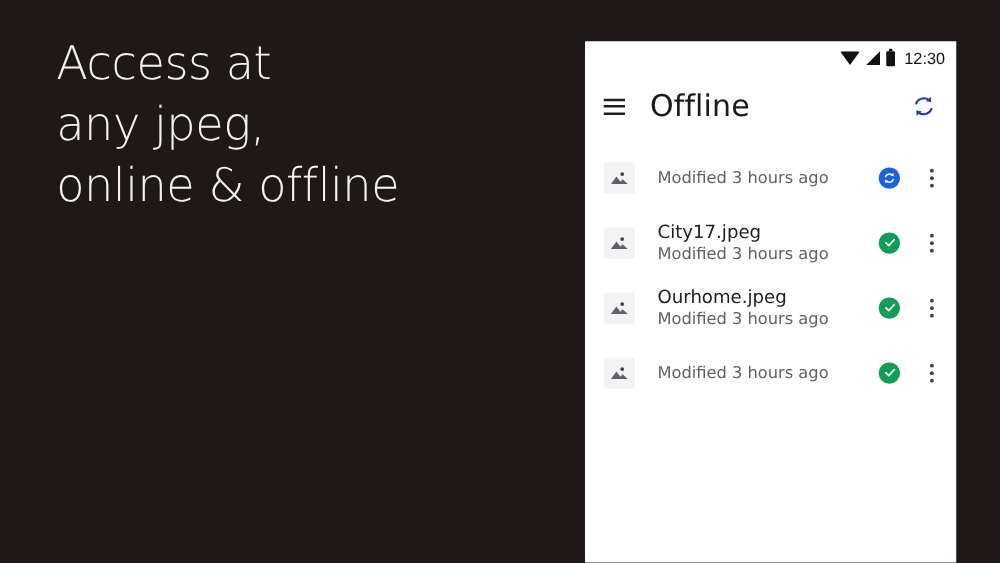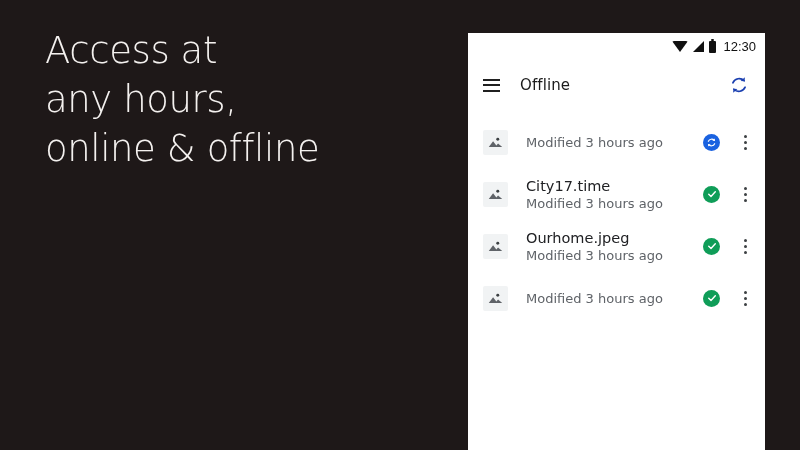--- a/index.html
+++ b/index.html
@@ -119,21 +119,21 @@
   }
   #hamburger span {
     display: block;
     height: 2px;
     background: #202020;
     border-radius: 0;
   }
   #appbar-title {
     margin-left: 20px;
     font-family: "DejaVu Sans", sans-serif;
-    font-size: 15px;
+    font-size: 24px;
     font-weight: 400;
     color: #1b1b1b;
     letter-spacing: 0.1px;
     flex: 1 1 auto;
   }
   #refresh-btn {
     width: 24px;
     height: 24px;
     flex: 0 0 auto;
     display: flex;
@@ -214,21 +214,21 @@
     background: #3c4043;
   }
 </style>
 </head>
 <body>
 
 <div id="stage">
 
   <div id="promo">
     <div class="line">Access at</div>
-    <div class="line">any hours,</div>
+    <div class="line">any jpeg,</div>
     <div class="line">online &amp; offline</div>
   </div>
 
   <div id="phone">
 
     <div id="statusbar">
       <div class="sb-icons">
         <span class="glyph-wifi"></span>
         <span class="glyph-signal"></span>
         <span class="glyph-battery"></span>
@@ -281,21 +281,21 @@
       </div>
 
       <div class="row">
         <div class="thumb">
           <svg width="17" height="17" viewBox="0 0 24 24">
             <circle cx="15.2" cy="7.4" r="2.1" fill="#3c4043"></circle>
             <path d="M2.5 18.5 L8.6 10.2 L13.2 16.2 L15.6 13.3 L21.5 18.5 Z" fill="#5f6368"></path>
           </svg>
         </div>
         <div class="row-text">
-          <div class="row-title">City17.time</div>
+          <div class="row-title">City17.jpeg</div>
           <div class="row-sub">Modified 3 hours ago</div>
         </div>
         <div class="badge done">
           <svg width="12" height="12" viewBox="0 0 24 24">
             <path d="M5.5 12.6 L10 17 L18.6 7.6" fill="none" stroke="#ffffff" stroke-width="2.8" stroke-linecap="round" stroke-linejoin="round"></path>
           </svg>
         </div>
         <div class="kebab">
           <i></i>
           <i></i>

